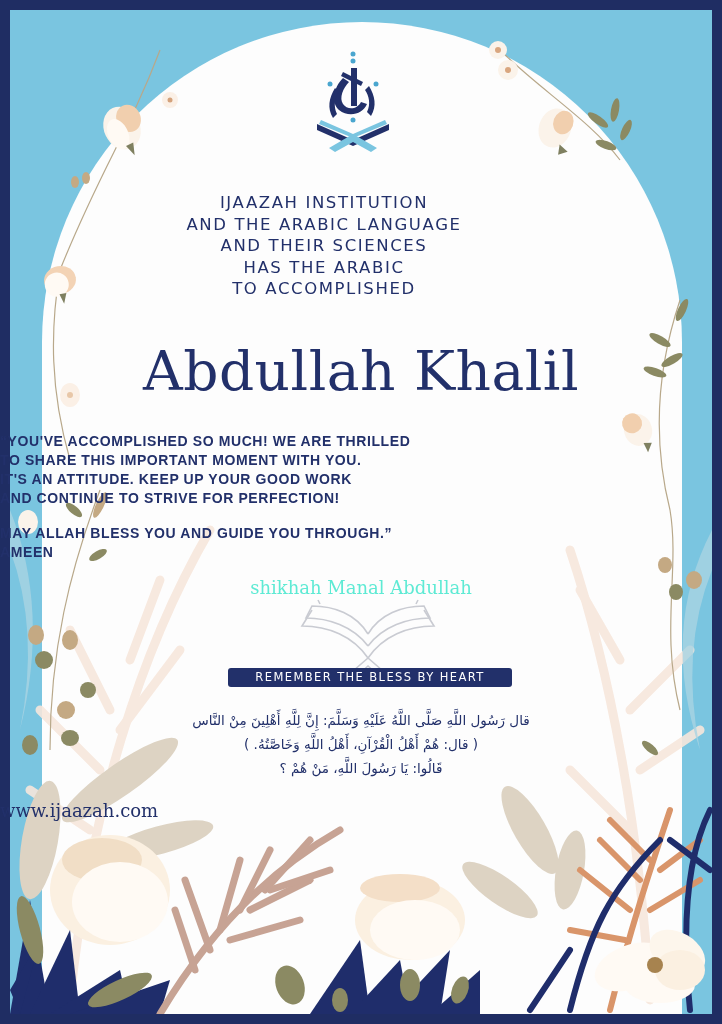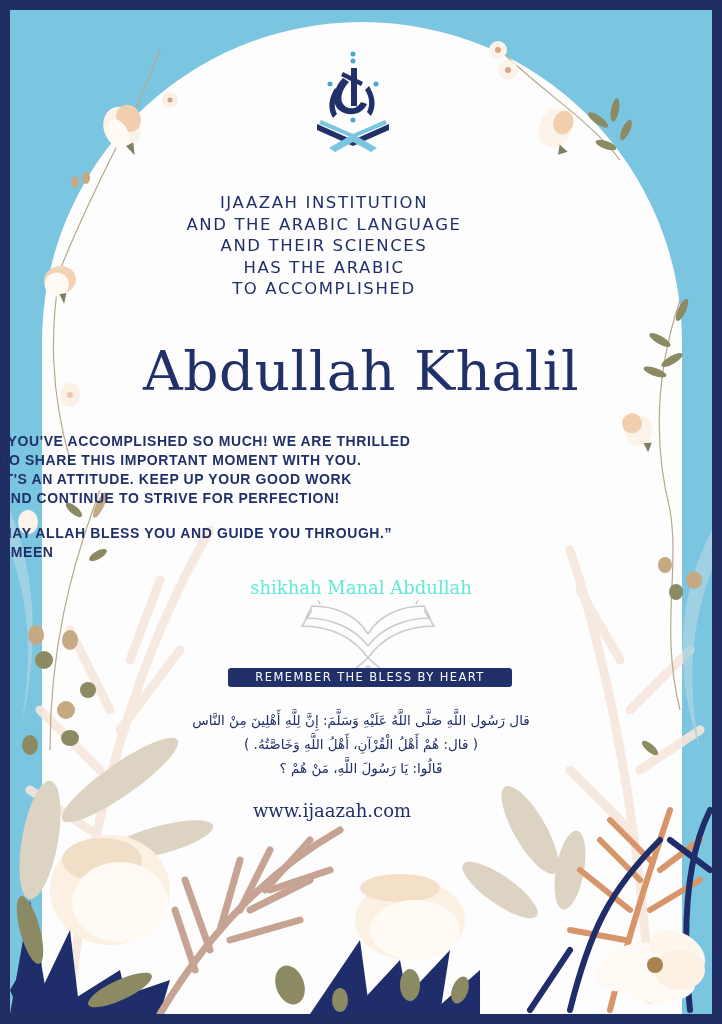--- a/index.html
+++ b/index.html
@@ -40,21 +40,21 @@
     position:absolute; left:228px; top:668px; width:284px; height:19px;
     background:#22306a; border-radius:3px; color:#fff; text-align:center;
     font-size:11.5px; letter-spacing:1.4px; line-height:19px; white-space:nowrap;
   }
   .arabic {
     position:absolute; left:0; width:722px; top:708px; text-align:center; direction:rtl;
     color:#22306a; font-family:"DejaVu Sans", sans-serif; font-size:13.5px; line-height:24px;
   }
   .arabic div { white-space:nowrap; }
   .site {
-    position:absolute; left:0; width:664px; top:800px; text-align:center;
+    position:absolute; left:0; width:664px; top:800px; 
     color:#22306a; font-family:"DejaVu Serif", serif; font-size:18px;
   }
 </style>
 </head>
 <body>
 
 <div class="frame">
   <div class="arch"></div>
 
   <svg class="deco" viewBox="0 0 702 1004">

